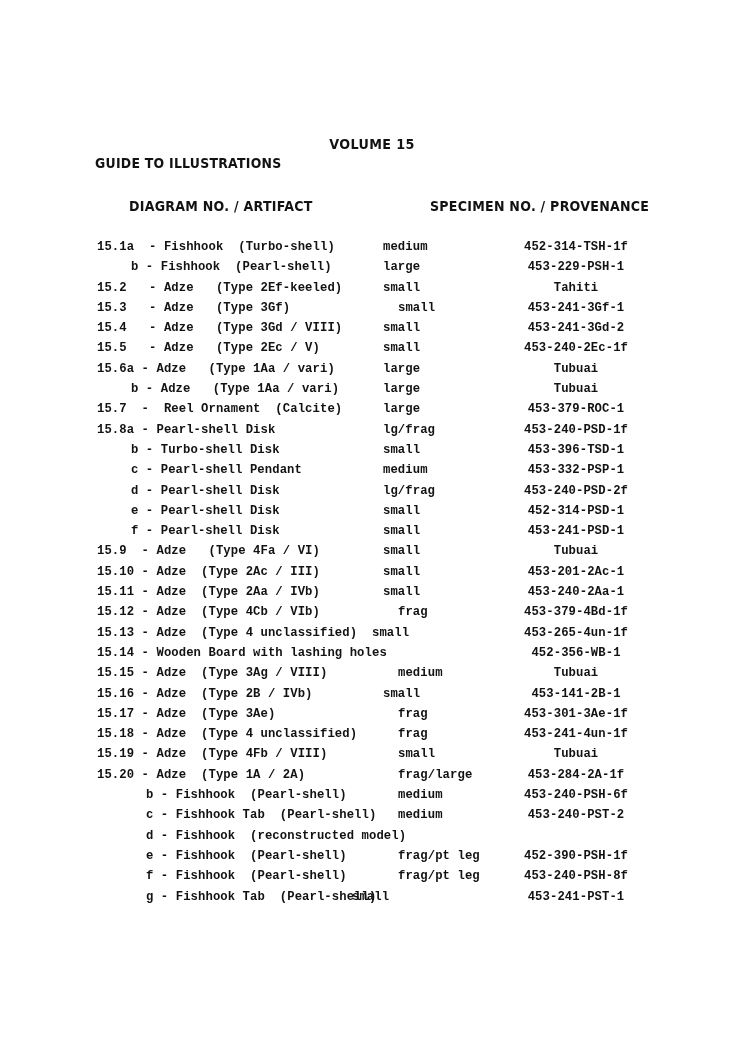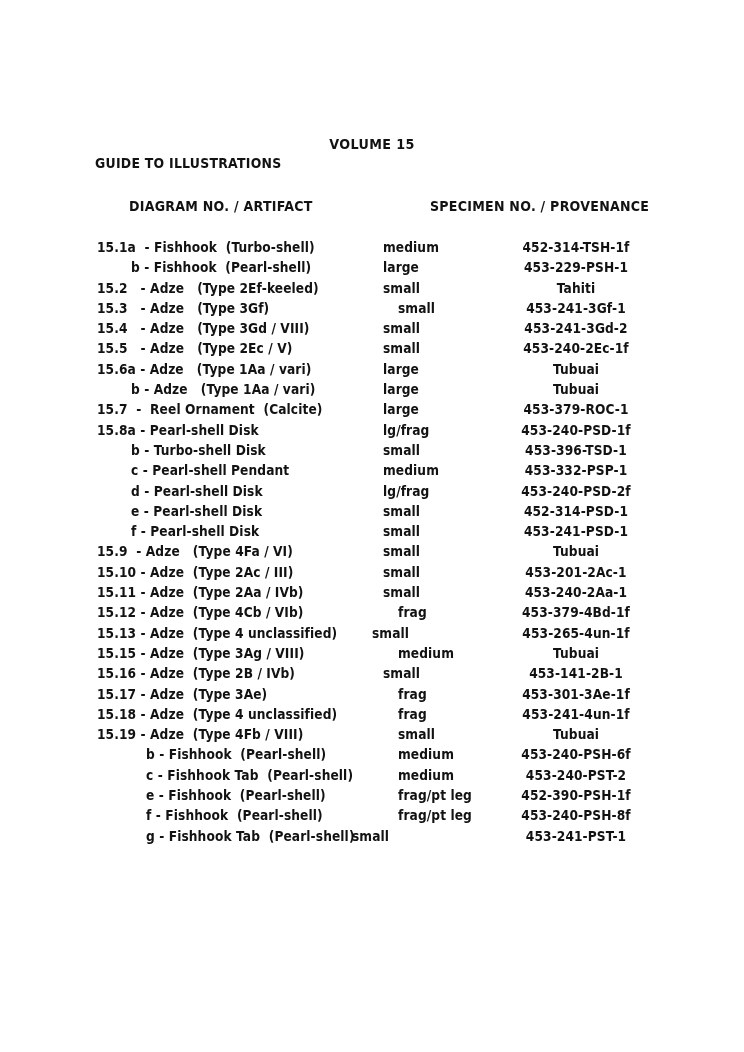--- a/index.html
+++ b/index.html
@@ -67,20 +67,21 @@
     transform: scaleX(0.87);
     transform-origin: left center;
   }
 
   
   .entries {
     position: absolute;
     top: 239px;
     left: 0;
     width: 744px;
+    font-family: Liberation Mono, monospace;
   }
 
   .entry-row {
     position: relative;
     height: 20.3px;
     font-size: 13.6px;
     font-weight: 700;
     letter-spacing: 0.1px;
   }
 
@@ -224,20 +225,24 @@
         <span class="cell c-diagram">15.12 - Adze  (Type 4Cb / VIb)</span>
         <span class="cell c-size tight-2">frag</span>
         <span class="cell c-specimen">453-379-4Bd-1f</span>
       </div>
       <div class="entry-row">
         <span class="cell c-diagram">15.13 - Adze  (Type 4 unclassified)</span>
         <span class="cell c-size tight-1">small</span>
         <span class="cell c-specimen">453-265-4un-1f</span>
       </div>
       <div class="entry-row">
+        <span class="cell c-diagram">15.14 - Wooden Board with lashing holes</span>
+        <span class="cell c-specimen">452-356-WB-1</span>
+      </div>
+      <div class="entry-row">
         <span class="cell c-diagram">15.15 - Adze  (Type 3Ag / VIII)</span>
         <span class="cell c-size tight-2">medium</span>
         <span class="cell c-specimen">Tubuai</span>
       </div>
       <div class="entry-row">
         <span class="cell c-diagram">15.16 - Adze  (Type 2B / IVb)</span>
         <span class="cell c-size">small</span>
         <span class="cell c-specimen">453-141-2B-1</span>
       </div>
       <div class="entry-row">
@@ -249,30 +254,38 @@
         <span class="cell c-diagram">15.18 - Adze  (Type 4 unclassified)</span>
         <span class="cell c-size tight-2">frag</span>
         <span class="cell c-specimen">453-241-4un-1f</span>
       </div>
       <div class="entry-row">
         <span class="cell c-diagram">15.19 - Adze  (Type 4Fb / VIII)</span>
         <span class="cell c-size tight-2">small</span>
         <span class="cell c-specimen">Tubuai</span>
       </div>
       <div class="entry-row">
+        <span class="cell c-diagram">15.20 - Adze  (Type 1A / 2A)</span>
+        <span class="cell c-size tight-2">frag/large</span>
+        <span class="cell c-specimen">453-284-2A-1f</span>
+      </div>
+      <div class="entry-row">
         <span class="cell c-diagram indent-2">b - Fishhook  (Pearl-shell)</span>
         <span class="cell c-size tight-2">medium</span>
         <span class="cell c-specimen">453-240-PSH-6f</span>
       </div>
       <div class="entry-row">
         <span class="cell c-diagram indent-2">c - Fishhook Tab  (Pearl-shell)</span>
         <span class="cell c-size tight-2">medium</span>
         <span class="cell c-specimen">453-240-PST-2</span>
       </div>
       <div class="entry-row">
+        <span class="cell c-diagram indent-2">d - Fishhook  (reconstructed model)</span>
+      </div>
+      <div class="entry-row">
         <span class="cell c-diagram indent-2">e - Fishhook  (Pearl-shell)</span>
         <span class="cell c-size tight-2">frag/pt leg</span>
         <span class="cell c-specimen">452-390-PSH-1f</span>
       </div>
       <div class="entry-row">
         <span class="cell c-diagram indent-2">f - Fishhook  (Pearl-shell)</span>
         <span class="cell c-size tight-2">frag/pt leg</span>
         <span class="cell c-specimen">453-240-PSH-8f</span>
       </div>
       <div class="entry-row">

